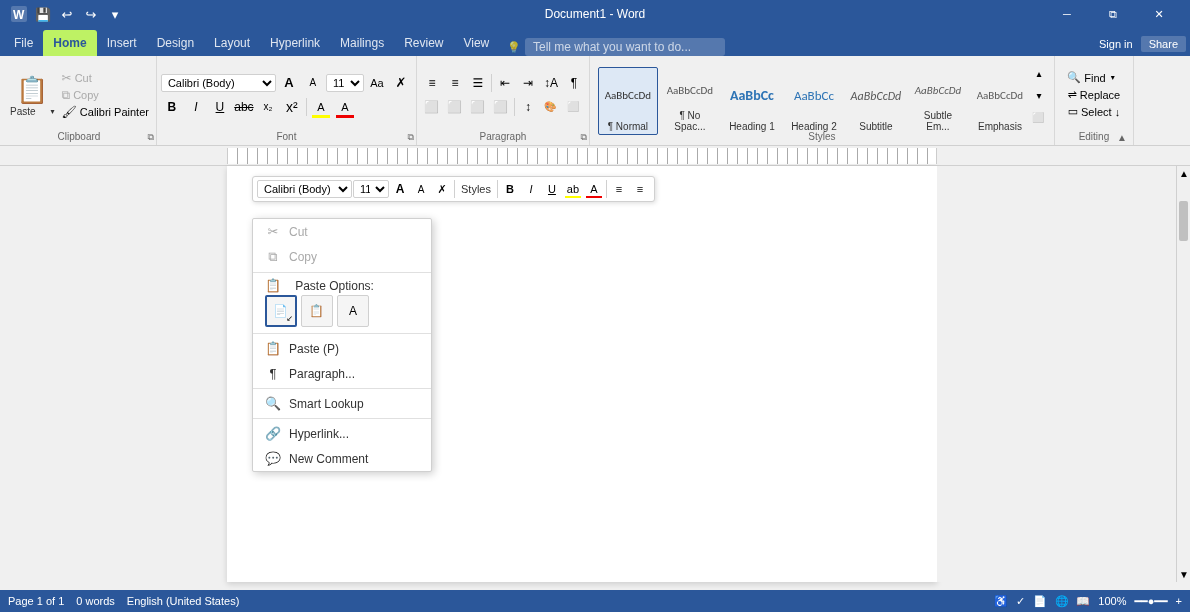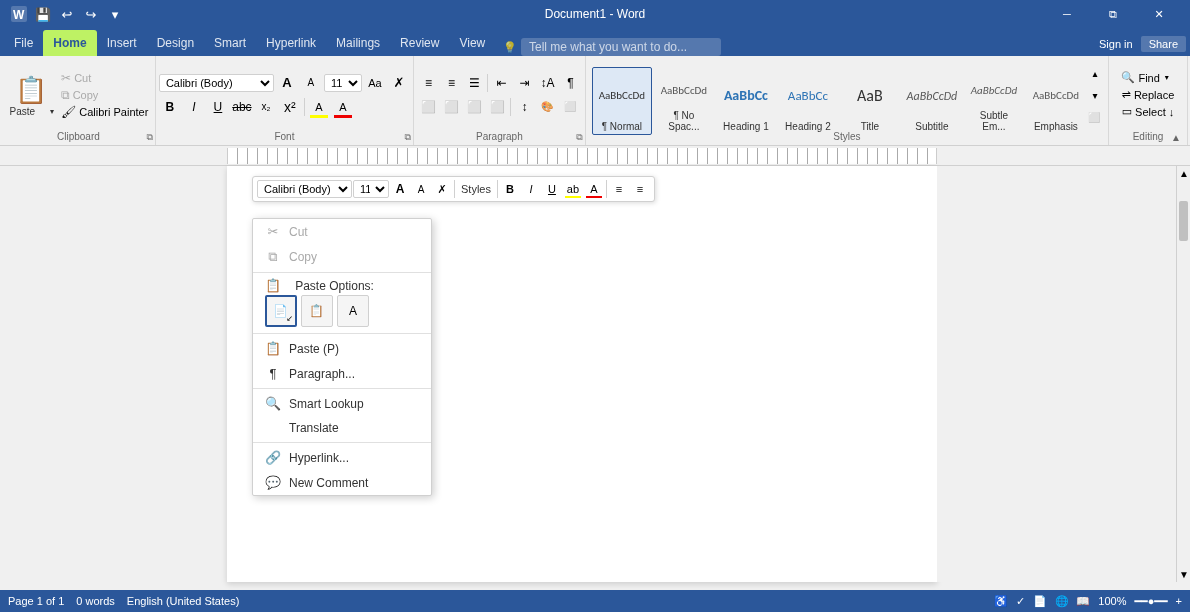--- a/index.html
+++ b/index.html
@@ -424,21 +424,21 @@
     <div class="title-bar-btn">⧉</div>
     <div class="title-bar-btn close">✕</div>
   </div>
 </div>
 
 <div class="ribbon-tabs">
   <div class="tab-item">File</div>
   <div class="tab-item active">Home</div>
   <div class="tab-item">Insert</div>
   <div class="tab-item">Design</div>
-  <div class="tab-item">Smart</div>
+  <div class="tab-item">Layout</div>
   <div class="tab-item">Hyperlink</div>
   <div class="tab-item">Mailings</div>
   <div class="tab-item">Review</div>
   <div class="tab-item">View</div>
   <div class="tab-tell">
     <span style="color:rgba(255,255,255,0.7); font-size:11px; margin-right:4px;">💡</span>
     <input class="tell-input" type="text" placeholder="Tell me what you want to do..." style="">
   </div>
   <div class="tab-right">
     <span style="cursor:pointer;font-size:11px;">Sign in</span>
@@ -551,26 +551,20 @@
         <div class="style-preview">
             <span class="style-h1-text">AaBbCc</span>
           </div>
         <div class="style-label">Heading 1</div>
       </div>
       <div class="style-item">
         <div class="style-preview">
             <span class="style-h2-text">AaBbCc</span>
           </div>
         <div class="style-label">Heading 2</div>
-      </div>
-      <div class="style-item">
-        <div class="style-preview">
-            <span class="style-title-text">AaB</span>
-          </div>
-        <div class="style-label">Title</div>
       </div>
       <div class="style-item">
         <div class="style-preview">
             <span class="style-subtitle-text">AaBbCcDd</span>
           </div>
         <div class="style-label">Subtitle</div>
       </div>
       <div class="style-item">
         <div class="style-preview">
             <span class="style-subtle-em-text">AaBbCcDd</span>
@@ -691,24 +685,20 @@
     </div>
     <div class="context-item">
       <span class="item-icon">¶</span>
       <span>Paragraph...</span>
     </div>
     <div class="context-separator"></div>
     <div class="context-item">
       <span class="item-icon">🔍</span>
       <span>Smart Lookup</span>
     </div>
-    <div class="context-item">
-      <span class="item-icon"> </span>
-      <span>Translate</span>
-    </div>
     <div class="context-separator"></div>
     <div class="context-item">
       <span class="item-icon">🔗</span>
       <span>Hyperlink...</span>
     </div>
     <div class="context-item">
       <span class="item-icon">💬</span>
       <span>New Comment</span>
     </div>
   </div>

